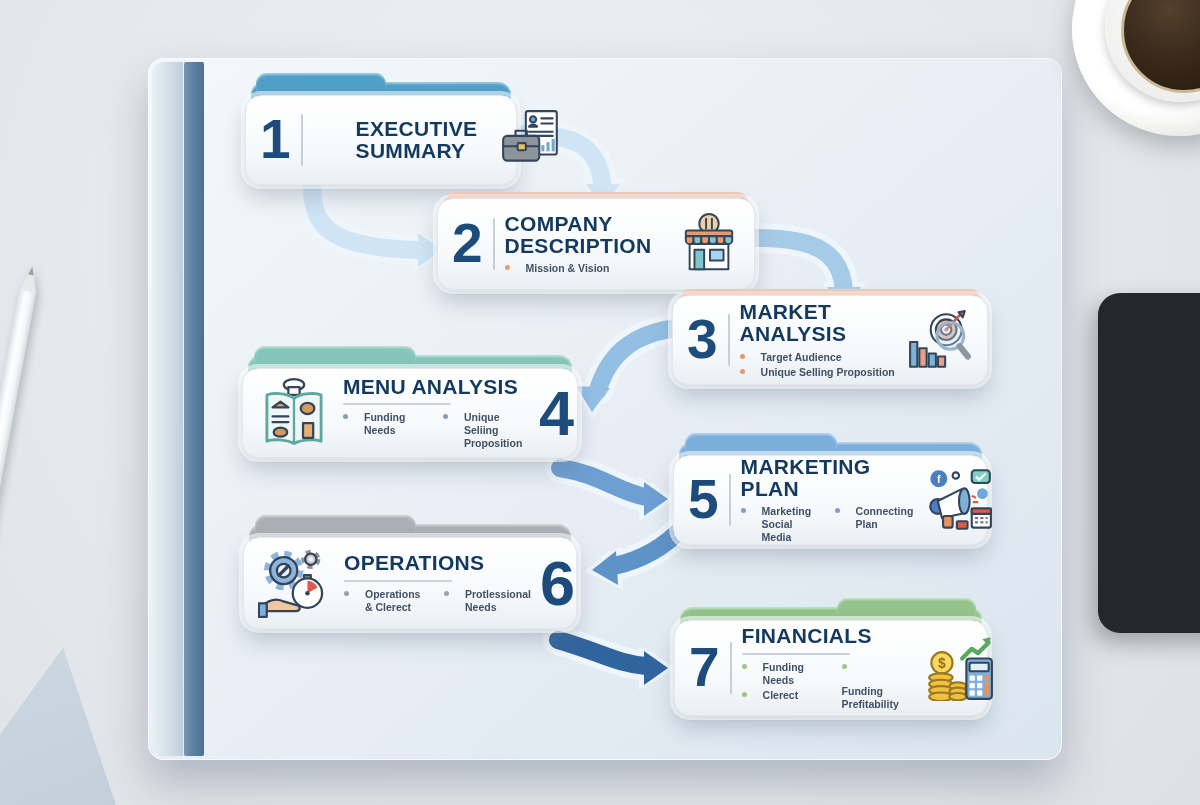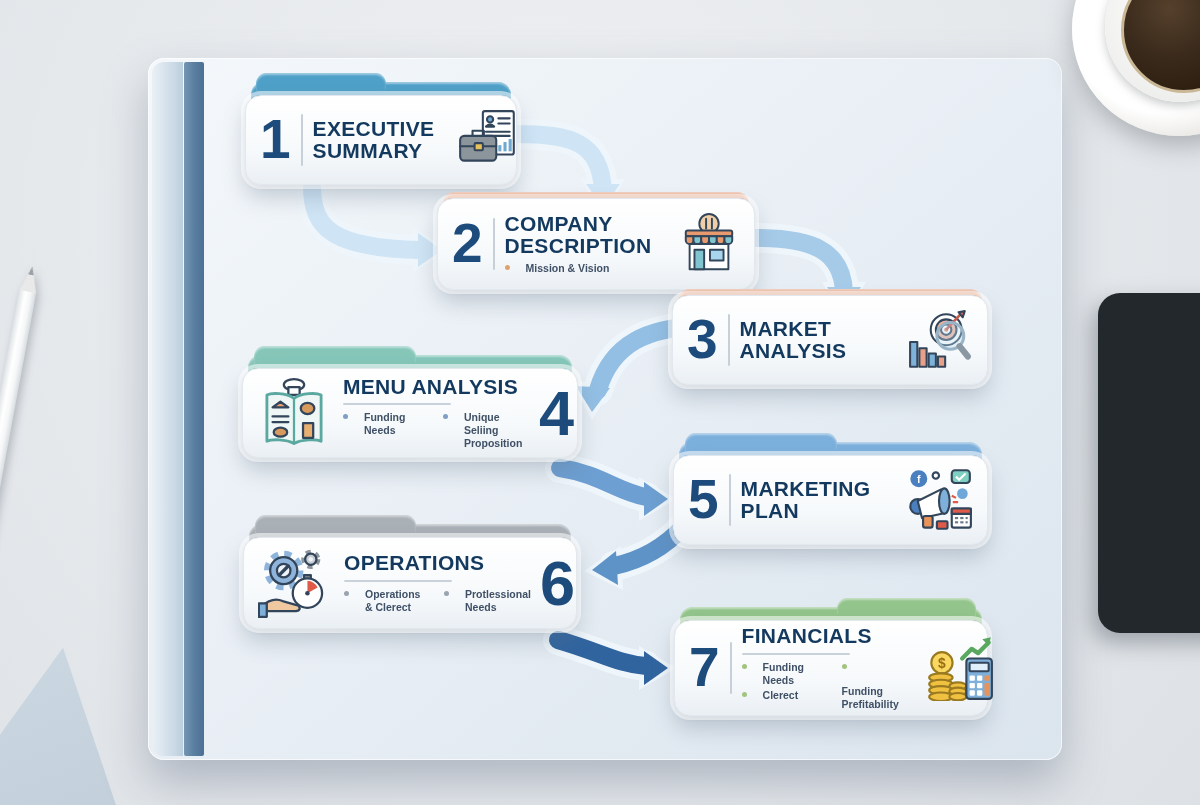--- a/index.html
+++ b/index.html
@@ -69,21 +69,21 @@
   .icon{flex:none;margin-left:auto;display:flex;align-items:center;justify-content:center;}
   .icon.left{margin-left:0;margin-right:2px;}
   
   .c1{left:245px;top:95px;width:272px;height:90px;--tab:#4fa0c8;}
   .c2{left:437px;top:198px;width:318px;height:92px;--tab:#e6a98b;--dot:#dca36f;}
   .c3{left:672px;top:295px;width:316px;height:90px;--tab:#e6a98b;--dot:#dd9a7a;}
   .c4{left:242px;top:368px;width:336px;height:90px;--tab:#85c6b9;--dot:#7f9fc4;}
   .c5{left:673px;top:455px;width:315px;height:90px;--tab:#7cb0dc;--dot:#7f9fc4;}
   .c6{left:243px;top:537px;width:334px;height:92px;--tab:#a9b0b6;--dot:#9aa4ae;}
   .c7{left:674px;top:620px;width:314px;height:96px;--tab:#92c48b;--dot:#a2c47f;}
-  .c1 .ttl{width:132px;}
+  .c1 .ttl{width:132px;margin-left:43px;}
   .c2 .ttl{width:158px;}
   .c3 .ttl{width:128px;}
   .c5 .ttl{width:132px;}
   .c4 .bullet,.c6 .bullet{width:86px;}
   .c5 .bullet{width:80px;}
   .c7 .bcol .bullet{width:86px;}
   .c7 .bcol.narrow .bullet{width:74px;flex-direction:column;}
   svg .ln{stroke:#32455a;stroke-width:2;stroke-linejoin:round;stroke-linecap:round;}
 </style>
 </head>
@@ -216,20 +216,30 @@
     </div>
   </div>
 
   <div class="card c3">
     <div class="tab strip"></div>
     <div class="body">
       <div class="num">3</div>
       <div class="vrule"></div>
       <div class="text">
         <div class="ttl">MARKET ANALYSIS</div>
+        <div class="bullets stack">
+          <div class="bullet">
+              <span class="dot"></span>
+              <span>Target Audience</span>
+            </div>
+          <div class="bullet">
+              <span class="dot"></span>
+              <span>Unique Selling Proposition</span>
+            </div>
+        </div>
       </div>
       <div class="icon">
         <svg width="66" height="62" viewBox="0 0 64 60">
           <rect x="3" y="32" width="7" height="24" fill="#7fb2d8" class="ln"></rect>
           <rect x="12" y="38" width="7" height="18" fill="#e8a088" class="ln"></rect>
           <rect x="21" y="43" width="7" height="13" fill="#7fb2d8" class="ln"></rect>
           <rect x="30" y="46" width="7" height="10" fill="#e8a088" class="ln"></rect>
           <circle cx="38" cy="20" r="15" fill="#fff" class="ln"></circle>
           <circle cx="38" cy="20" r="10" fill="#f0b4a0" class="ln"></circle>
           <circle cx="38" cy="20" r="5" fill="#fff" class="ln"></circle>
@@ -278,20 +288,30 @@
     </div>
   </div>
 
   <div class="card c5">
     <div class="tab tall-left"></div>
     <div class="body">
       <div class="num">5</div>
       <div class="vrule"></div>
       <div class="text">
         <div class="ttl">MARKETING PLAN</div>
+        <div class="bullets">
+          <div class="bullet">
+              <span class="dot"></span>
+              <span>Marketing Social Media</span>
+            </div>
+          <div class="bullet">
+              <span class="dot"></span>
+              <span>Connecting Plan</span>
+            </div>
+        </div>
       </div>
       <div class="icon">
         <svg width="68" height="64" viewBox="0 0 64 60">
           <circle cx="13" cy="10" r="8" fill="#4a7fc0"></circle>
           <text x="13" y="14" font-size="10" font-weight="bold" fill="#fff" text-anchor="middle" font-family="Liberation Sans,sans-serif">f</text>
           <circle cx="29" cy="7" r="3" fill="none" class="ln"></circle>
           <rect x="44" y="2" width="17" height="12" rx="3" fill="#7fd0c0" class="ln"></rect>
           <path d="M48 8 l3 3 l6 -6" fill="none" stroke="#fff" stroke-width="2"></path>
           <circle cx="54" cy="24" r="5" fill="#6fa8d8"></circle>
           <circle cx="12" cy="36" r="7" fill="#4a7fc0" class="ln"></circle>

